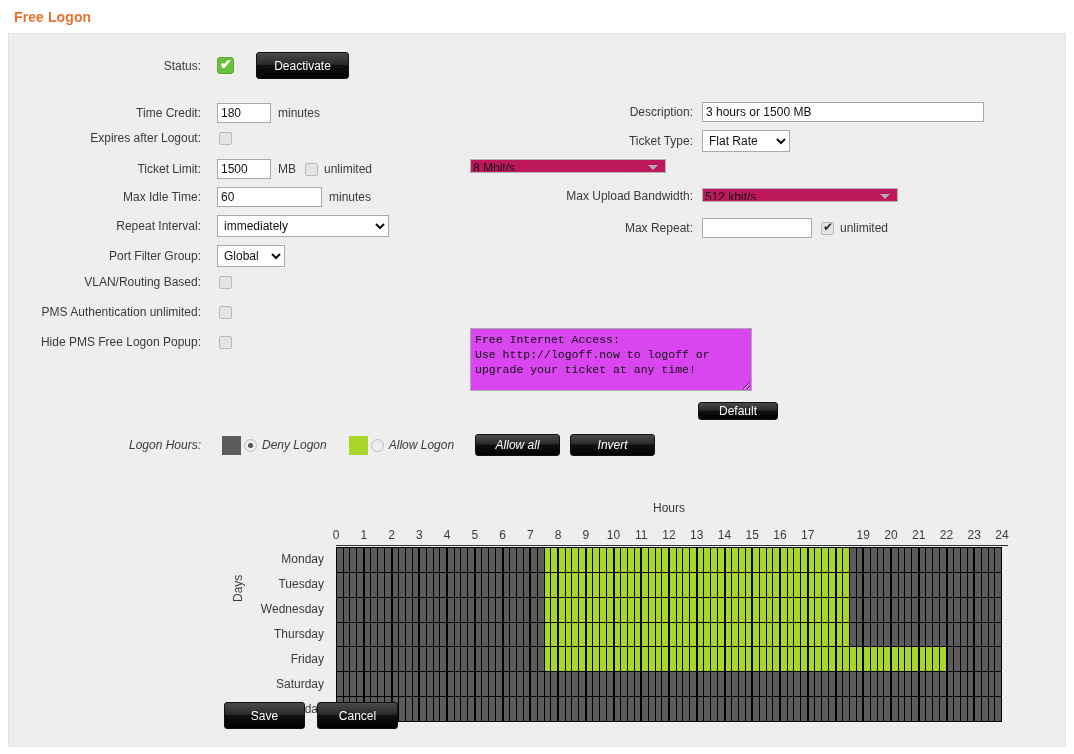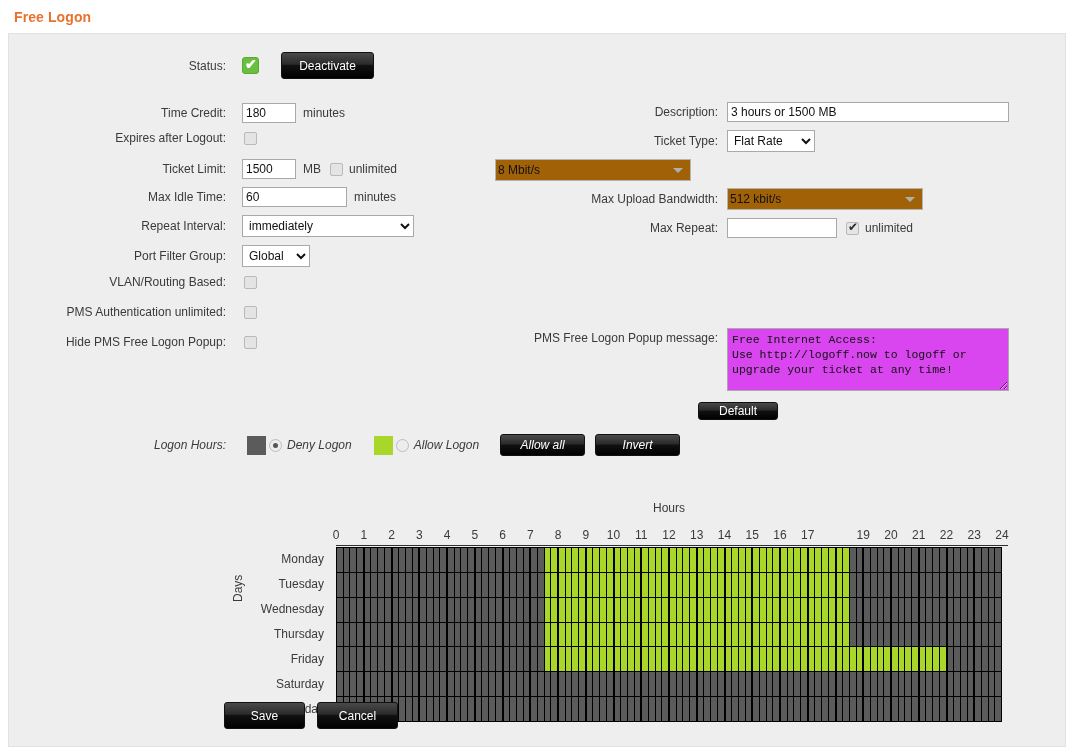--- a/index.html
+++ b/index.html
@@ -25,21 +25,21 @@
   
   #panel {
     position:absolute;
     left:8px; top:33px;
     width:1058px; height:714px;
     background:#eeeeee;
     border:1px solid #e2e2e2;
   }
 
   
-  .row { position:absolute; display:flex; align-items:center;margin-left:25px; }
+  .row { position:absolute; display:flex; align-items:center; }
   .lbl {
     text-align:right;
     color:#3a3a3a;
     font-size:12px;
     white-space:nowrap;
   }
 
   
   input.txt {
     border:1px solid #a9a9a9;
@@ -57,22 +57,22 @@
     background:#fff;
     height:22px;
     font-family:"Liberation Sans", sans-serif;
     font-size:12px;
     color:#111;
     padding:1px 2px;
     outline:none;
   }
   select.selg {
     border:1px solid #b4b4b4;
-    background:#a16207;
-    height:22px;
+    background:#be185d;
+    height:14px;
     font-family:"Liberation Sans", sans-serif;
     font-size:12px;
     color:#111;
     padding:1px 2px;
     outline:none;
     -webkit-appearance:none; -moz-appearance:none; appearance:none;
   }
   .selgwrap { position:relative; display:inline-block; }
   .selgwrap .arw {
     position:absolute; right:8px; top:50%; margin-top:-2px;
@@ -332,21 +332,20 @@
   </div>
 
   <div class="row" style="left:452px; top:184px;">
     <div class="lbl" style="width:232px;">Max Repeat:</div>
     <input class="txt" style="width: 110px; margin-left: 9px;" value="">
     <span class="cb checked" style="margin-left:9px;"></span>
     <span class="unitTxt" style="margin-left:6px;">unlimited</span>
   </div>
 
   <div class="row" style="left:452px; top:294px; align-items:flex-start;">
-    <div class="lbl" style="width:232px; padding-top:3px;">PMS Free Logon Popup message:</div>
     <textarea class="ta" style="width: 282px; height: 63px; margin-left: 9px;">Free Internet Access:
 Use http://logoff.now to logoff or
 upgrade your ticket at any time!</textarea>
   </div>
   <div class="btn" style="position:absolute; left:689px; top:368px; width:80px; height:18px;">Default</div>
 
   <div class="row" style="left:0px; top:400px;font-style:italic;">
     <div class="lbl" style="width:192px;">Logon Hours:</div>
 
     <span class="swatch-deny" style="margin-left:21px;"></span>

